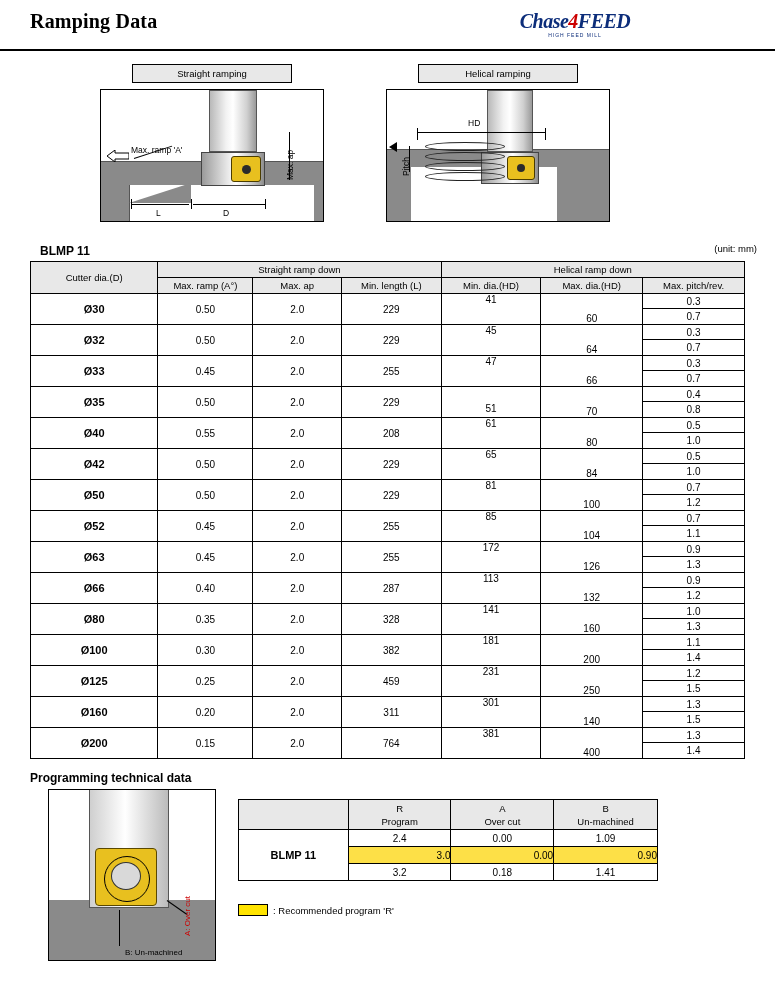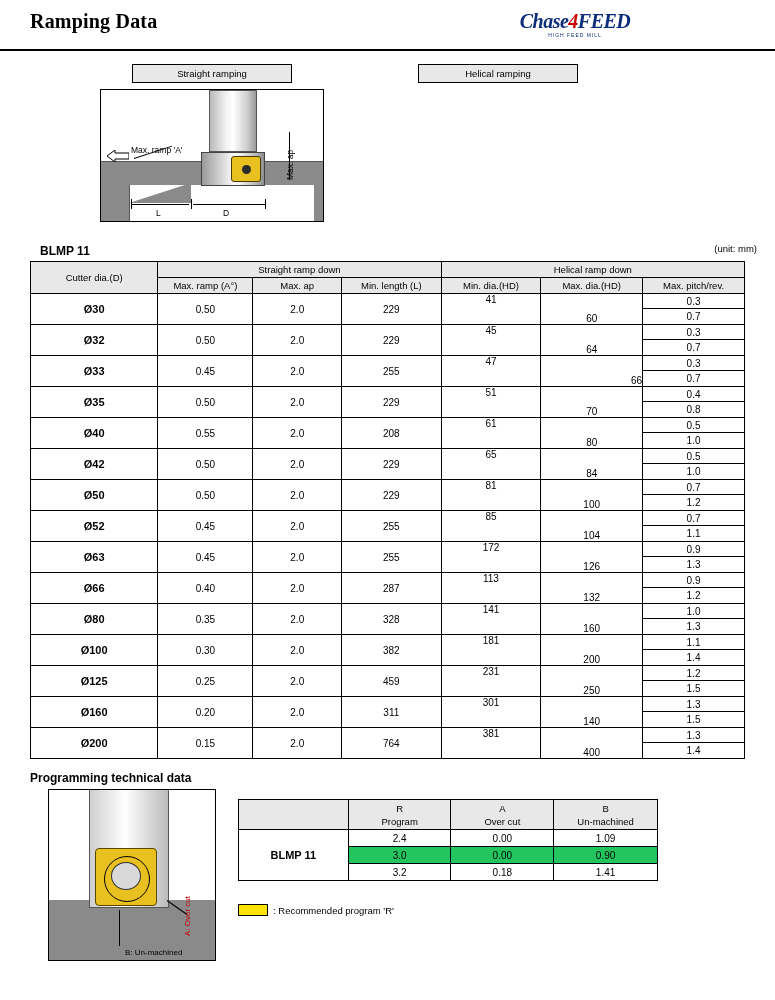--- a/index.html
+++ b/index.html
@@ -287,21 +287,21 @@
     background: #e8e8e8;
     font-weight: normal;
     height: 30px;
     font-size: 9.5px;
     line-height: 13px;
   }
   td.rowname {
     font-weight: bold;
     font-size: 11px;
   }
-  tr.hl td { background: #22c55e; }
+  tr.hl td { background: #fde047; text-align: right; }
   .legend {
     position: absolute;
     left: 208px;
     top: 115px;
     font-size: 9.5px;
     display: flex;
     align-items: center;
   }
   .legend-swatch {
     width: 30px; height: 12px;
@@ -355,20 +355,43 @@
         <div class="fig-label" style="left:30px;top:55px;">Max. ramp 'A'</div>
         <div class="dim-line" style="left:33px;top:68px;width:40px;height:1px;transform:rotate(-18deg);transform-origin:left center;"></div>
 
         <div class="dim-line" style="left:188px;top:42px;width:1px;height:48px;"></div>
         <div class="fig-label vert" style="left:184px;top:90px;">Max. ap</div>
       </div>
     </div>
 
     <div class="fig right">
       <div class="fig-cap">Helical ramping</div>
+      <div class="fig-box">
+        <div class="workpiece" style="height:72px;"></div>
+        <div class="slot" style="left:24px;bottom:0;width:146px;height:54px;background:#ffffff;"></div>
+
+        <div class="tool-shank" style="left:100px;top:0;width:46px;height:62px;"></div>
+        <div class="tool-head" style="left:94px;top:62px;width:58px;height:32px;"></div>
+        <div class="insert" style="left:120px;top:66px;width:28px;height:24px;border-radius:3px;"></div>
+        <div class="insert-dot" style="left:130px;top:74px;width:8px;height:8px;"></div>
+
+        <div class="helix" style="left:38px;top:52px;width:80px;"></div>
+        <div class="helix" style="left:38px;top:62px;width:80px;"></div>
+        <div class="helix" style="left:38px;top:72px;width:80px;"></div>
+        <div class="helix" style="left:38px;top:82px;width:80px;"></div>
+
+        <div class="dim-line" style="left:30px;top:42px;width:128px;height:1px;"></div>
+        <div class="dim-line" style="left:30px;top:38px;width:1px;height:12px;"></div>
+        <div class="dim-line" style="left:158px;top:38px;width:1px;height:12px;"></div>
+        <div class="fig-label" style="left:78px;top:28px;background:#fff;padding:0 3px;">HD</div>
+
+        <div class="dim-line" style="left:22px;top:56px;width:1px;height:26px;"></div>
+        <div class="fig-label vert" style="left:14px;top:86px;">Pitch</div>
+        <div class="arrow-left" style="left:2px;top:52px;"></div>
+      </div>
     </div>
   </div>
 
   <div class="tbl-head-row">
     <span class="blmp-title">BLMP 11</span>
     <span class="unit-note">(unit: mm)</span>
   </div>
 
   <table class="main">
     <thead>
@@ -410,32 +433,32 @@
             <div>0.3</div>
             <div>0.7</div>
           </td>
         </tr>
         <tr style="height: 30px;">
           <td class="dia" style="height: 30px;">Ø33</td>
           <td style="height: 30px;">0.45</td>
           <td style="height: 30px;">2.0</td>
           <td style="height: 30px;">255</td>
           <td style="height: 30px; vertical-align: top; padding-top: 0px;">47</td>
-          <td style="height: 30px; vertical-align: bottom; text-align: right;">66</td>
+          <td style="height: 30px; vertical-align: bottom;">66</td>
           <td class="sub-split" style="height: 30px;">
             <div>0.3</div>
             <div>0.7</div>
           </td>
         </tr>
         <tr style="height: 30px;">
           <td class="dia" style="height: 30px;">Ø35</td>
           <td style="height: 30px;">0.50</td>
           <td style="height: 30px;">2.0</td>
           <td style="height: 30px;">229</td>
-          <td style="height: 30px; vertical-align: top; padding-top: 0px;">51</td>
+          <td style="height: 30px; vertical-align: top; padding-top: 16px;">51</td>
           <td style="height: 30px; vertical-align: bottom;">70</td>
           <td class="sub-split" style="height: 30px;">
             <div>0.4</div>
             <div>0.8</div>
           </td>
         </tr>
         <tr style="height: 30px;">
           <td class="dia" style="height: 30px;">Ø40</td>
           <td style="height: 30px;">0.55</td>
           <td style="height: 30px;">2.0</td>

